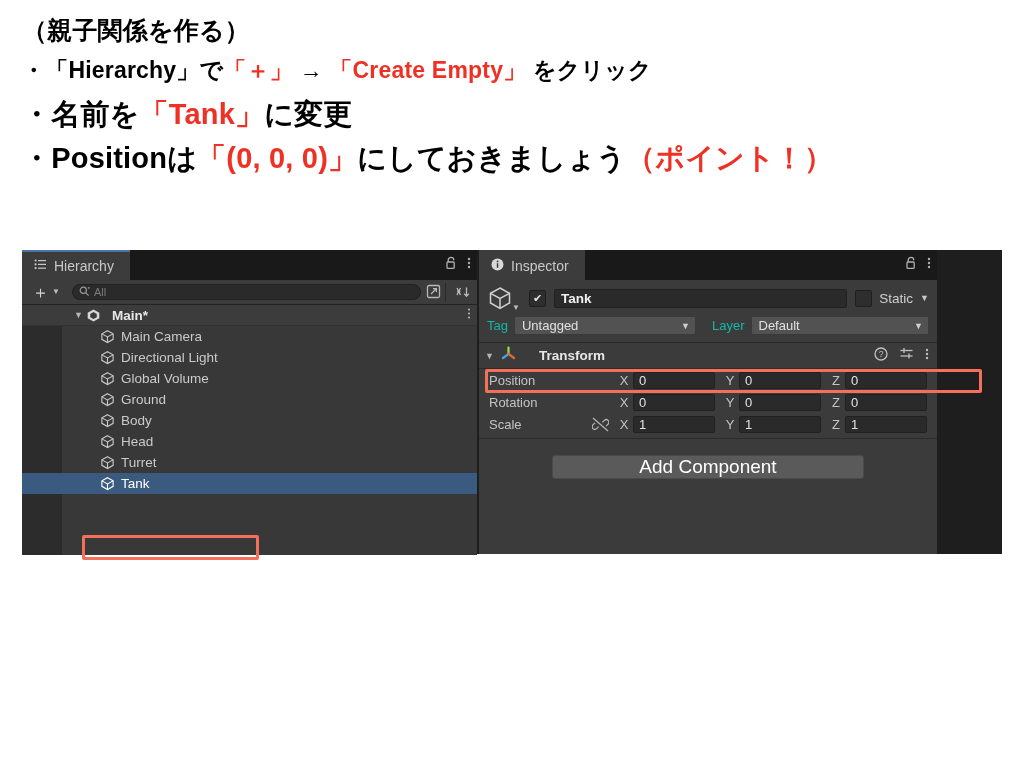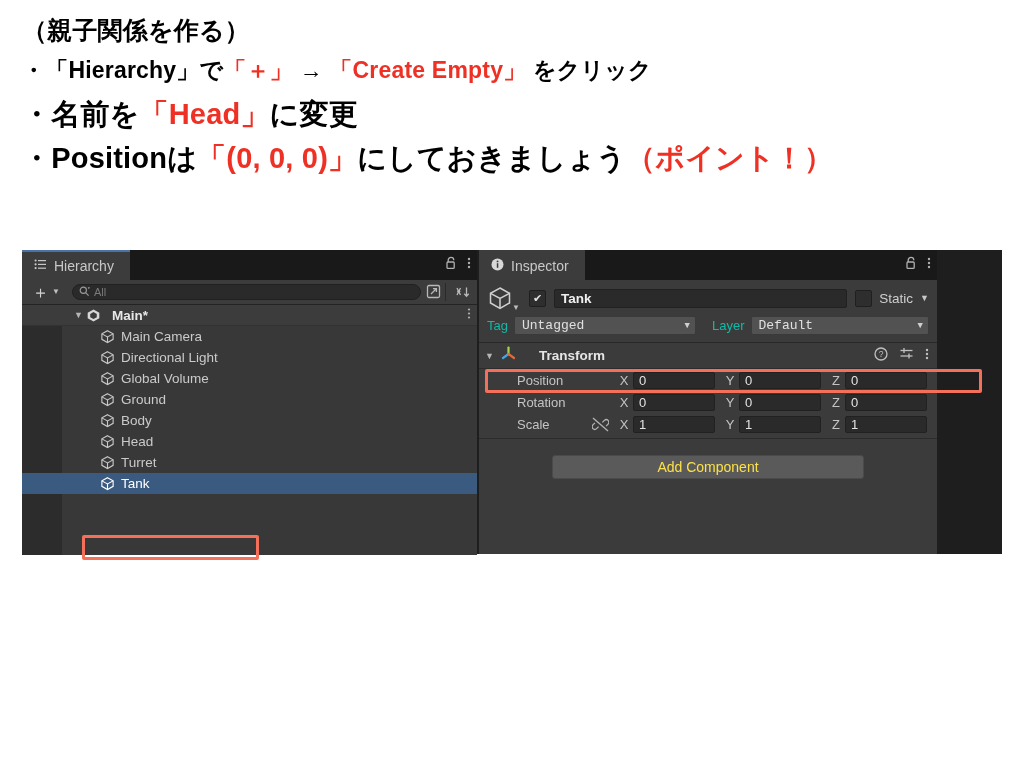--- a/index.html
+++ b/index.html
@@ -156,21 +156,21 @@
   }
   .static-lbl { color: #cfcfcf; font-size: 13.5px; }
   .caret-dn { color: #c8c8c8; font-size: 9px; }
 
   .insp-row2 { display: flex; align-items: center; gap: 6px; margin-top: 6px; height: 19px; }
   .fld-label { color: #14b8a6; font-size: 13px; }
   .dropdown {
     height: 19px; background: #525252; border: 1px solid #3a3a3a;
     border-radius: 2px; display: flex; align-items: center;
     justify-content: space-between; padding: 0 5px 0 7px;
-    color: #e0e0e0; font-size: 13px; box-sizing: border-box; font-family: Liberation Mono, monospace;
+    color: #e0e0e0; font-size: 13px; box-sizing: border-box;
   }
   .dropdown .caret-dn { color: #d0d0d0; }
   .dd-tag { width: 182px; }
   .dd-layer { flex: 1; }
 
   
   .comp-head {
     height: 25px; display: flex; align-items: center;
     background: #3b3b3b; padding: 0 6px 0 6px;
     border-bottom: 1px solid #2c2c2c;
@@ -201,36 +201,36 @@
   .link-spacer { width: 22px; }
 
   .insp-divider { height: 1px; background: #2b2b2b; margin-top: 3px; }
   .addcomp-wrap {
     display: flex; justify-content: center; padding-top: 16px;
     background: #3b3b3b;
   }
   .add-btn {
     width: 310px; height: 22px; background: #5a5a5a;
     border: 1px solid #4a4a4a; border-radius: 3px;
-    color: #fde047; font-size: 14px;
+    color: #ffffff; font-size: 19px;
     display: flex; align-items: center; justify-content: center;
   }
 </style>
 </head>
 <body>
 
 <div id="root">
 
   <div class="slide-text">
     <div class="line l1">（親子関係を作る）</div>
     <div class="line l2">
       <span>・「Hierarchy」で</span><span class="red">「＋」</span><span> → </span><span class="red">「Create Empty」</span><span> をクリック</span>
     </div>
     <div class="line l3">
-      <span>・名前を</span><span class="red">「Head」</span><span>に変更</span>
+      <span>・名前を</span><span class="red">「Tank」</span><span>に変更</span>
     </div>
     <div class="line l4">
       <span>・Positionは</span><span class="red">「(0, 0, 0)」</span><span>にしておきましょう</span><span class="red">（ポイント！）</span>
     </div>
   </div>
 
   <div class="editor">
 
     <div class="panel panel-hierarchy">
 
@@ -491,21 +491,21 @@
             <span>
               <svg width="4" height="14" viewBox="0 0 4 14">
                 <circle cx="2" cy="3" r="1.2" fill="#c0c0c0"></circle>
                 <circle cx="2" cy="7" r="1.2" fill="#c0c0c0"></circle>
                 <circle cx="2" cy="11" r="1.2" fill="#c0c0c0"></circle>
               </svg>
             </span>
           </span>
         </div>
 
-        <div id="tr-rows" style="position:relative;padding-left:28px;">
+        <div id="tr-rows" style="position:relative;">
           <div class="highlight-box" style="left:6px; top:0px; width:497px; height:24px;"></div>
         <div class="tr-row">
               <span class="tr-label">Position</span>
               <span class="link-spacer"></span>
               <span class="axes">
                 <span class="axis">
                   <span class="ax-l">X</span>
                   <span class="num-field">0</span>
                 </span>
                 <span class="axis">

